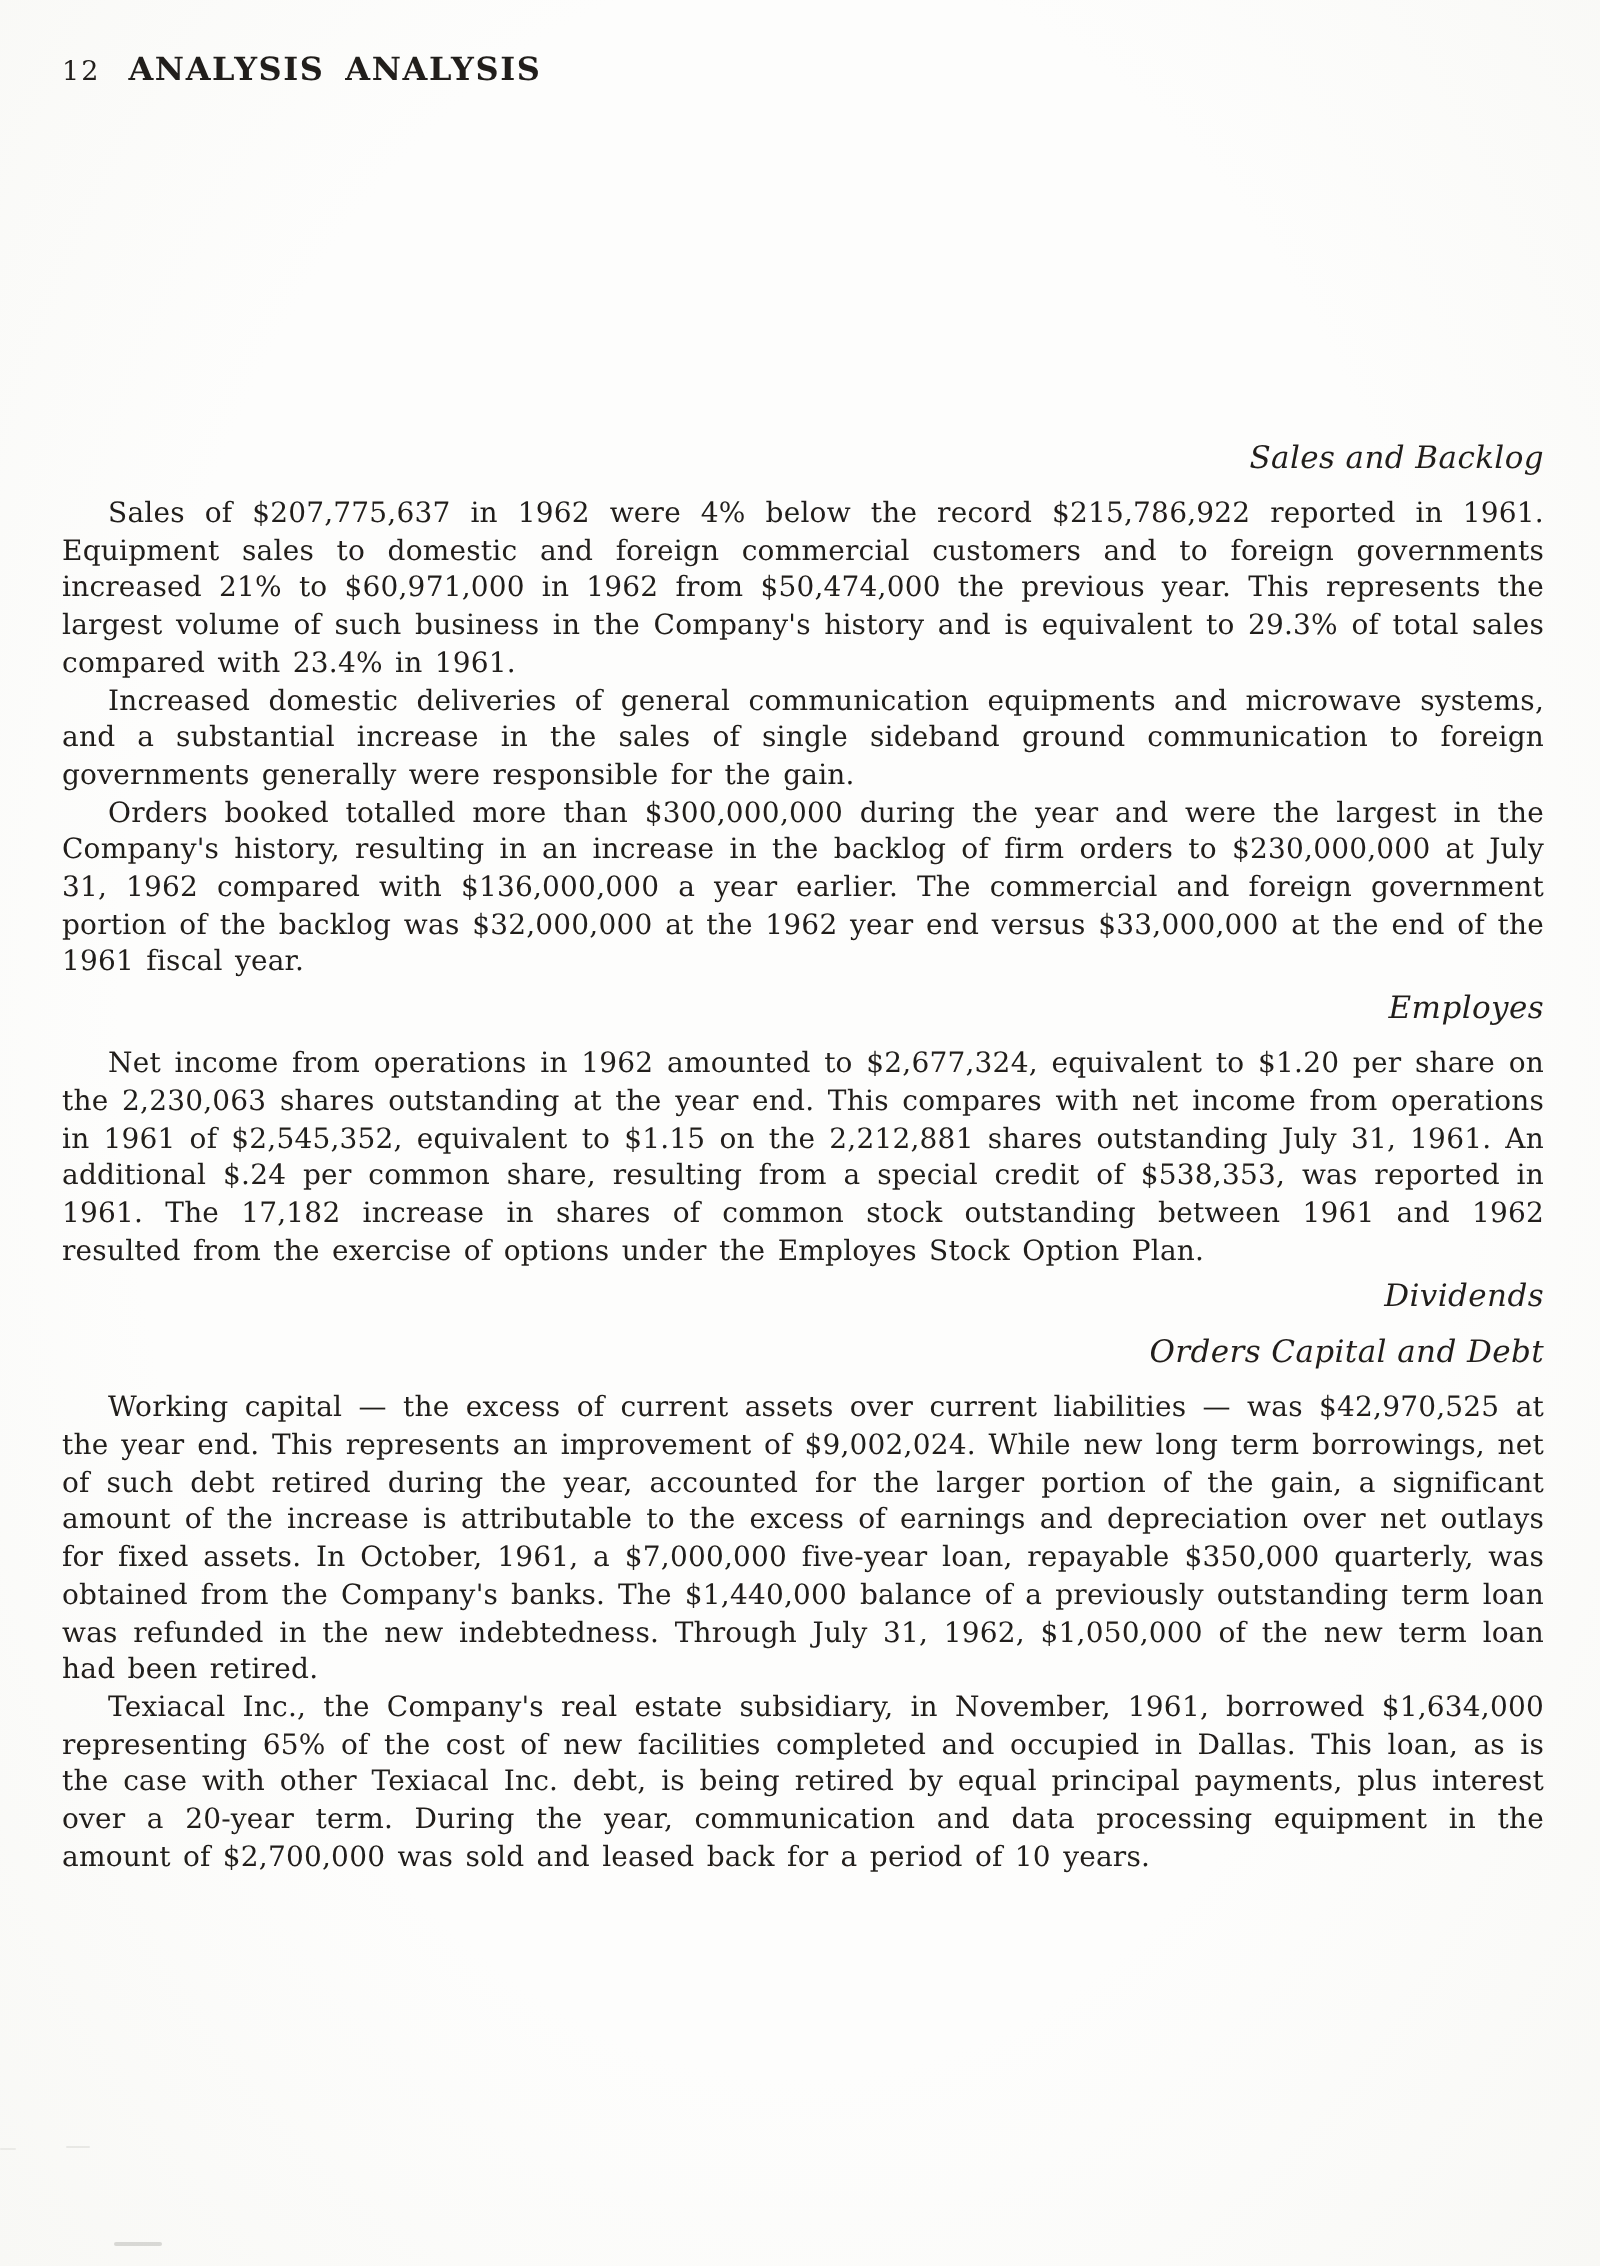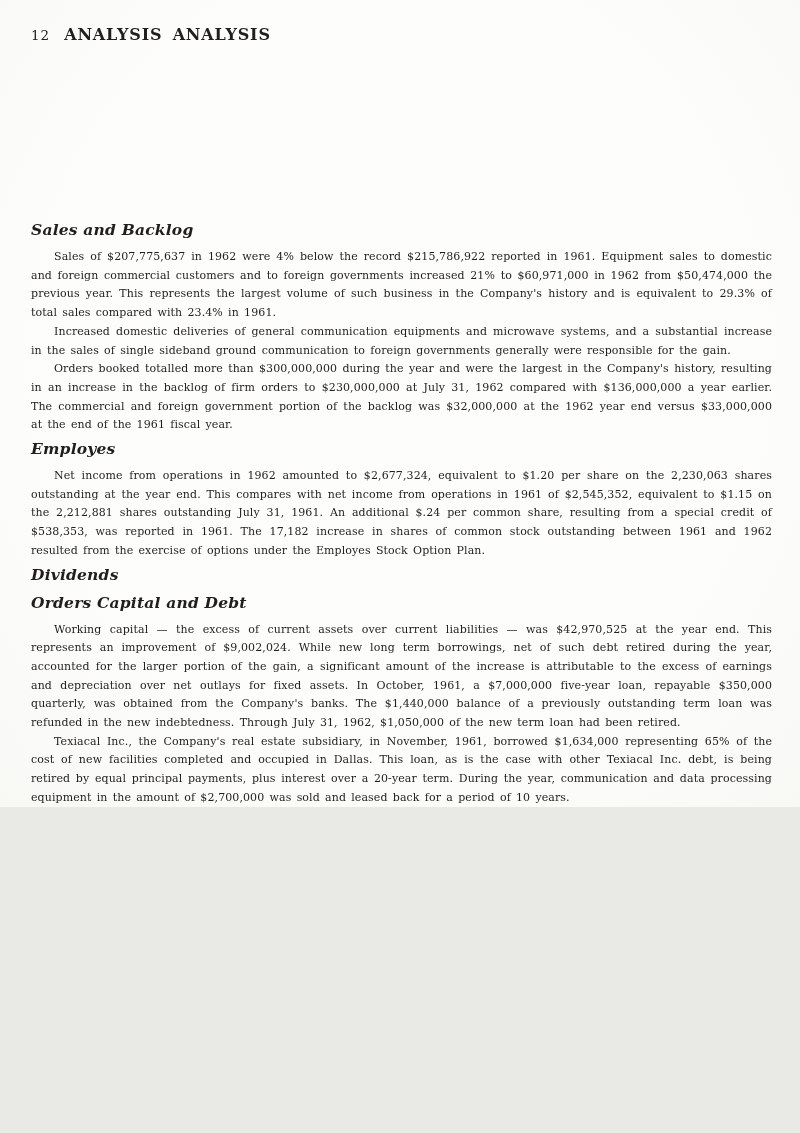--- a/index.html
+++ b/index.html
@@ -3,21 +3,21 @@
 <meta charset="utf-8">
 <style>
   html, body {
     margin: 0;
     padding: 0;
     background: #e9e9e6;
   }
   .page {
     position: relative;
     width: 800px;
-    height: 807px;
+    height: 1133px;
     margin: 0 auto;
     background: #fcfcfa;
     background-image: radial-gradient(ellipse at 50% 45%, #fdfdfc 60%, #f8f8f5 100%);
     overflow: hidden;
     color: #211e1b;
     font-family: "DejaVu Serif", "Liberation Serif", serif;
   }
   .page-header {
     display: flex;
     align-items: baseline;
@@ -35,32 +35,33 @@
     word-spacing: 4px;
   }
   .content {
     position: absolute;
     left: 31px;
     top: 0;
     width: 741px;
   }
   h2.sec {
     font-size: 15.5px;
-    font-weight: bold;
+    font-weight: normal;
     font-style: italic;
     letter-spacing: 0.2px;
     margin: 4px 0 9px 0;
     line-height: 19px;
+    text-align: right;
   }
   h2.sec.first {
     margin-top: 220px;
   }
   p.body {
     margin: 0;
-    font-size: 11px;
+    font-size: 14px;
     line-height: 18.7px;
     text-indent: 23px;
     text-align: justify;
     word-spacing: 1.6px;
     letter-spacing: 0.1px;
   }
   
   .artifact {
     position: absolute;
     background: #9a9a96;

